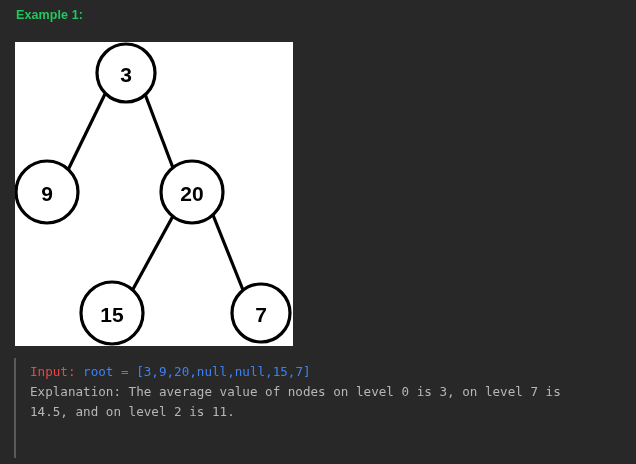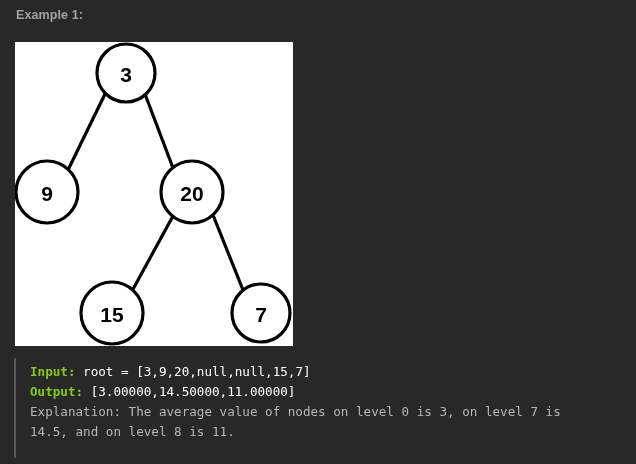--- a/index.html
+++ b/index.html
@@ -18,21 +18,21 @@
     width: 636px;
     height: 464px;
     background: #282828;
   }
   .example-heading {
     position: absolute;
     left: 16px;
     top: 6px;
     font-size: 12.5px;
     font-weight: bold;
-    color: #a3a3a3;
+    color: #22c55e;
     letter-spacing: 0.1px;
     line-height: 18px;
   }
   .figure-box {
     position: absolute;
     left: 15px;
     top: 42px;
     width: 278px;
     height: 304px;
     background: #ffffff;
@@ -71,25 +71,25 @@
     padding: 4px 0 0 14px;
   }
   .code-line {
     font-family: "DejaVu Sans Mono", "Liberation Mono", monospace;
     font-size: 12.6px;
     line-height: 20px;
     color: #b6b6b6;
     white-space: pre;
   }
   .code-label {
-    color: #84cc16;
-    font-weight: bold;
+    color: #ef4444;
+    font-weight: normal;
   }
   .code-value {
-    color: #ffffff;
+    color: #3b82f6;
   }
 </style>
 </head>
 <body>
 
 <div class="page">
 
   <div class="example-heading">Example 1:</div>
 
   <div class="figure-box">
@@ -120,18 +120,17 @@
         <g>
           <circle class="node-circle" cx="246" cy="271" r="29"></circle>
           <text class="node-label" x="246" y="272">7</text>
         </g>
       </g>
     </svg>
   </div>
 
   <div class="code-block">
     <div class="code-line"><span class="code-label">Input:</span><span class="code-value"> root = [3,9,20,null,null,15,7]</span></div>
-    <div class="code-line"><span class="code-label">Output:</span><span class="code-value"> [3.00000,14.50000,11.00000]</span></div>
     <div class="code-line">Explanation: The average value of nodes on level 0 is 3, on level 7 is</div>
-    <div class="code-line">14.5, and on level 8 is 11.</div>
+    <div class="code-line">14.5, and on level 2 is 11.</div>
   </div>
 
 </div>
 
 </body></html>

